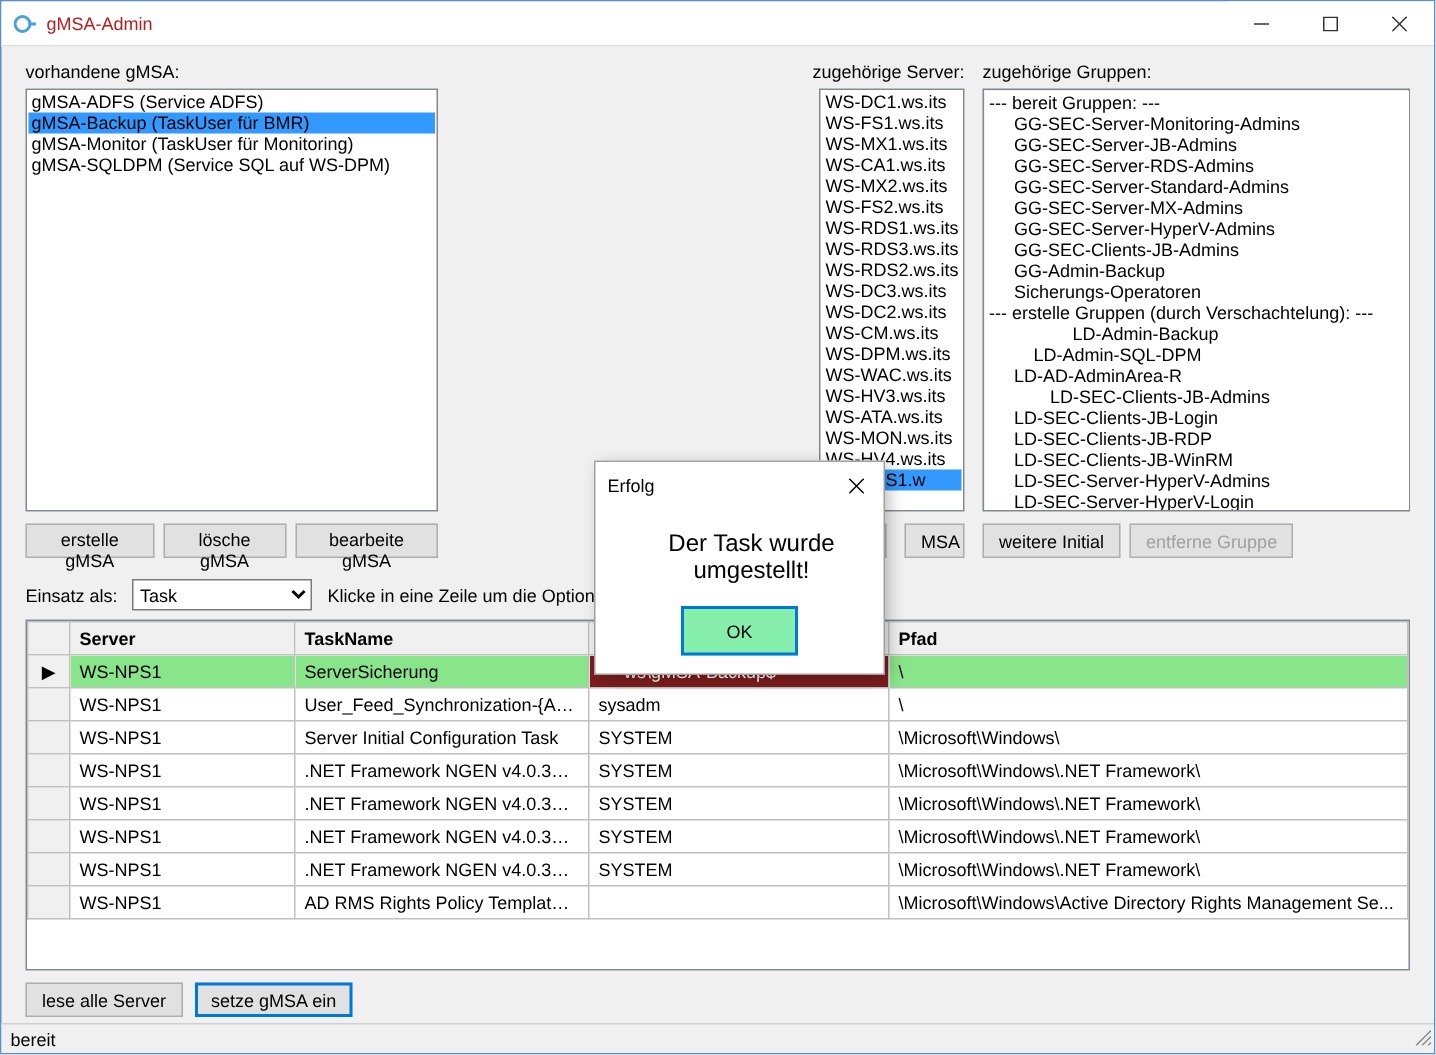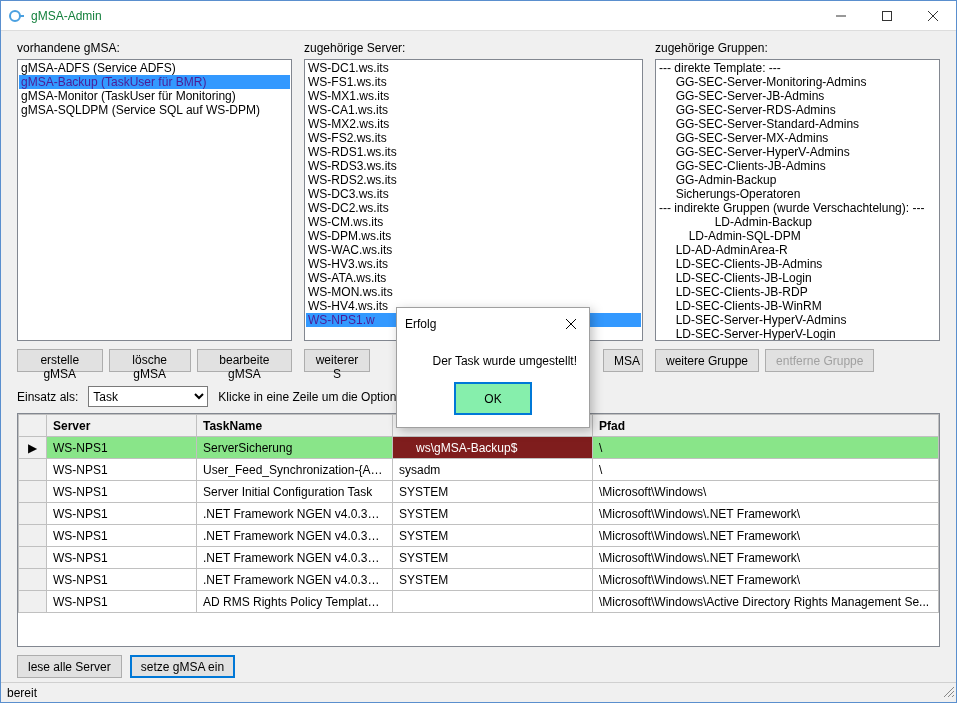--- a/index.html
+++ b/index.html
@@ -1,33 +1,33 @@
 <!DOCTYPE html>
 <html><head>
 <meta charset="utf-8">
 <style>
 * { box-sizing: border-box; font-family: "Segoe UI", Tahoma, sans-serif; }
 body { margin: 0; background: #fff; font-size: 12px; color: #000; }
 .window { width: 957px; height: 703px; border: 1px solid #5a8fce; position: relative; background: #f0f0f0; display: flex; flex-direction: column; }
 .titlebar { height: 30px; background: #fff; display: flex; align-items: center; padding: 0 0 0 8px; border-bottom: 1px solid #ddd; }
 .titlebar .app-icon { width: 16px; height: 16px; margin-right: 6px; }
-.titlebar .title { flex: 1; font-size: 12px; color: #15803d; }
+.titlebar .title { flex: 1; font-size: 12px; color: #b91c1c; }
 .win-controls { display: flex; height: 100%; }
 .win-btn { width: 46px; height: 100%; display: flex; align-items: center; justify-content: center; background: #fff; }
 .win-btn svg { stroke: #333; }
 .content { flex: 1; padding: 10px 16px 4px 16px; display: flex; flex-direction: column; position: relative; }
 .top-cols { display: flex; gap: 12px; }
 .col { display: flex; flex-direction: column; }
 .col.left { width: 275px; }
-.col.mid { width: 339px; }
+.col.mid { width: 339px; align-items: flex-end; }
 .col.right { flex: 1; }
 .section-label { font-size: 12px; margin-bottom: 4px; }
 .listbox { background: #fff; border: 1px solid #828790; height: 282px; overflow-y: scroll; padding: 1px; font-size: 12px; line-height: 14px; }
 .listbox .item { padding: 0 2px; white-space: nowrap; }
-.listbox .item.selected { background: #3399ff; color: #4c1d95; }
+.listbox .item.selected { background: #3399ff; color: #000000; }
 .listbox.groups .item { padding-left: 2px; }
 .btn-row { display: flex; gap: 6px; margin-top: 8px; }
 button.btn { background: #e1e1e1; border: 1px solid #adadad; padding: 3px 10px; font-size: 12px; height: 23px; }
 button.btn:disabled { color: #a0a0a0; }
 button.btn.focused { border: 2px solid #0078d7; background:#e1e1e1; padding:2px 9px; }
 .einsatz-row { display:flex; align-items:center; gap:10px; margin-top:14px; }
 select.combo { width:120px; height:21px; font-size:12px; border:1px solid #7a7a7a; background:#fff; }
 .hint { font-size:12px; }
 .grid-wrap { flex:1; margin-top:6px; border:1px solid #828790; background:#fff; overflow:hidden; display:flex; }
 .grid-scroll { flex:1; overflow-y:scroll; }
@@ -39,21 +39,21 @@
 tr.hl td.cell-selected { background:#7f1d1d; color:#fff;padding-left:23px; }
 .bottom-btns { display:flex; gap:8px; margin-top:8px; }
 .statusbar { height:20px; background:#f0f0f0; border-top:1px solid #d0d0d0; padding:2px 6px; font-size:12px; display:flex; align-items:center; }
 .statusbar .grip { position:absolute; right:2px; bottom:2px; }
 
 
 .modal { position:absolute; left:395px; top:306px; width:194px; background:#fff; border:1px solid #a0a0a0; box-shadow:3px 3px 10px rgba(0,0,0,0.25); z-index:10; }
 .modal-title { display:flex; align-items:center; padding:6px 8px; font-size:12px; }
 .modal-title .t { flex:1; }
 .modal-close { width:20px; height:20px; display:flex; align-items:center; justify-content:center; }
-.modal-body { padding:14px 12px 8px 28px; font-size:12px; text-align:right; }
+.modal-body { padding:14px 12px 8px 28px; font-size:16px; text-align:center; }
 .modal-btns { display:flex; justify-content:center; padding:6px 0 12px 0; }
 .modal-btns button { width:78px; height:33px; background:#86efac; border:2px solid #0078d7; font-size:12px; }
 
 
 ::-webkit-scrollbar { width:17px; background:#f0f0f0; }
 ::-webkit-scrollbar-thumb { background:#cdcdcd; border:1px solid #a0a0a0; }
 ::-webkit-scrollbar-button { background:#f0f0f0; height:17px; border:1px solid #c0c0c0; }
 </style>
 </head>
 <body>
@@ -131,44 +131,44 @@
         <div class="btn-row">
           <button class="btn" style="width:66px">weiterer S</button>
           <span style="flex:1"></span>
           <button class="btn" style="width:40px">MSA</button>
         </div>
       </div>
 
       <div class="col right">
         <div class="section-label">zugehörige Gruppen:</div>
         <div class="listbox groups" id="groups-list">
-            <div class="item" style="white-space: pre;">--- direkte Template: ---</div>
+            <div class="item" style="white-space: pre;">--- bereit Gruppen: ---</div>
             <div class="item" style="white-space: pre;">     GG-SEC-Server-Monitoring-Admins</div>
             <div class="item" style="white-space: pre;">     GG-SEC-Server-JB-Admins</div>
             <div class="item" style="white-space: pre;">     GG-SEC-Server-RDS-Admins</div>
             <div class="item" style="white-space: pre;">     GG-SEC-Server-Standard-Admins</div>
             <div class="item" style="white-space: pre;">     GG-SEC-Server-MX-Admins</div>
             <div class="item" style="white-space: pre;">     GG-SEC-Server-HyperV-Admins</div>
             <div class="item" style="white-space: pre;">     GG-SEC-Clients-JB-Admins</div>
             <div class="item" style="white-space: pre;">     GG-Admin-Backup</div>
             <div class="item" style="white-space: pre;">     Sicherungs-Operatoren</div>
             <div class="item" style="white-space: pre;"></div>
-            <div class="item" style="white-space: pre;">--- indirekte Gruppen (wurde Verschachtelung): ---</div>
+            <div class="item" style="white-space: pre;">--- erstelle Gruppen (durch Verschachtelung): ---</div>
             <div class="item" style="white-space: pre; padding-left: 41px;">     LD-Admin-Backup</div>
             <div class="item" style="white-space: pre; padding-left: 15px;">     LD-Admin-SQL-DPM</div>
             <div class="item" style="white-space: pre;">     LD-AD-AdminArea-R</div>
-            <div class="item" style="white-space: pre;">     LD-SEC-Clients-JB-Admins</div>
+            <div class="item" style="white-space: pre; margin-left: 24px;">     LD-SEC-Clients-JB-Admins</div>
             <div class="item" style="white-space: pre;">     LD-SEC-Clients-JB-Login</div>
             <div class="item" style="white-space: pre;">     LD-SEC-Clients-JB-RDP</div>
             <div class="item" style="white-space: pre;">     LD-SEC-Clients-JB-WinRM</div>
             <div class="item" style="white-space: pre;">     LD-SEC-Server-HyperV-Admins</div>
             <div class="item" style="white-space: pre;">     LD-SEC-Server-HyperV-Login</div>
           </div>
         <div class="btn-row">
-          <button class="btn">weitere Gruppe</button>
+          <button class="btn">weitere Initial</button>
           <button class="btn" disabled="">entferne Gruppe</button>
         </div>
       </div>
     </div>
 
     <div class="einsatz-row">
       <span>Einsatz als:</span>
       <select class="combo"><option>Task</option></select>
       <span class="hint">Klicke in eine Zeile um die Optionen</span>
     </div>

